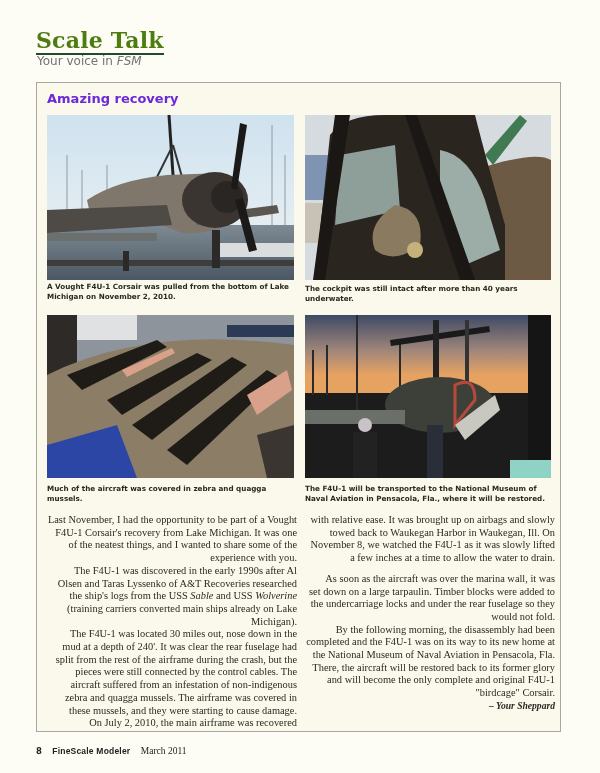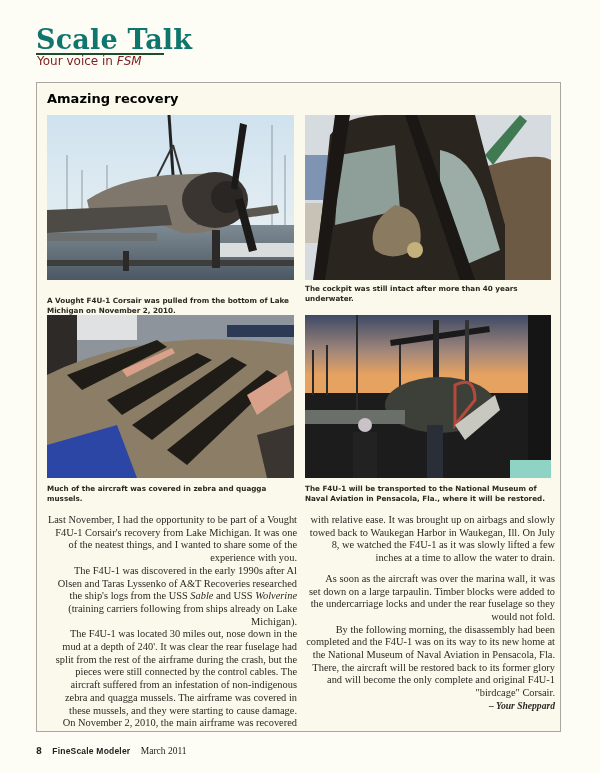--- a/index.html
+++ b/index.html
@@ -6,41 +6,41 @@
     body {
       width: 600px; height: 773px; overflow: hidden;
       background: #fdfcf5;
       position: relative;
       font-family: "Liberation Serif", serif;
       color: #1e1e1a;
     }
     .section-title {
       position: absolute; left: 36px; top: 28px;
       font-family: "DejaVu Serif", serif; font-weight: bold;
-      font-size: 27px; letter-spacing: 0.2px;
-      color: #0f766e;
+      font-size: 22px; letter-spacing: 0.2px;
+      color: #4d7c0f;
       border-bottom: 2px solid #1f4d2b;
       line-height: 24px; padding-bottom: 1px;
       width: 128px; white-space: nowrap;
     }
     .section-sub {
       position: absolute; left: 37px; top: 54px;
-      font-family: "DejaVu Sans", sans-serif; font-size: 12px; color: #7f1d1d;
+      font-family: "DejaVu Sans", sans-serif; font-size: 12px; color: #737373;
     }
     .section-sub em { font-style: italic; }
     .frame {
       position: absolute; left: 36px; top: 82px; width: 525px; height: 650px;
       border: 1.5px solid #a8a8a0;
       background: #fbf9ec;
       box-sizing: border-box;
     }
     .article-heading {
       position: absolute; left: 47px; top: 91px;
       font-family: "DejaVu Sans", sans-serif; font-weight: bold; font-size: 13px;
-      color: #000000;
+      color: #6d28d9;
     }
     .photo {
       position: absolute; overflow: hidden;
     }
     .caption {
       position: absolute;
       font-family: "DejaVu Sans", sans-serif; font-size: 7.2px; font-weight: bold;
       line-height: 10px; color: #2a2a22;
     }
     .col {
@@ -101,21 +101,21 @@
     <path d="M0 95 L120 90 L125 110 L0 118 Z" fill="#4e4a45"></path>
     <path d="M150 100 L230 90 L232 98 L150 110 Z" fill="#5b564f"></path>
     <ellipse cx="168" cy="85" rx="33" ry="28" fill="#3a3530"></ellipse>
     <ellipse cx="180" cy="82" rx="16" ry="16" fill="#2a2623"></ellipse>
     <path d="M193 8 L200 10 L190 75 L184 73 Z" fill="#1c1a18"></path>
     <path d="M188 85 L196 83 L210 135 L202 137 Z" fill="#1c1a18"></path>
     <rect x="165" y="115" width="8" height="38" fill="#2c2a28"></rect>
     <rect x="76" y="136" width="6" height="20" fill="#2c2a28"></rect>
   </svg>
 </div>
-<div class="caption" style="left:47px; top:296px; width:250px;">A Vought F4U-1 Corsair was pulled from the bottom of Lake Michigan on November 2, 2010.</div>
+<div class="caption" style="left:47px; top:282px; width:250px;">A Vought F4U-1 Corsair was pulled from the bottom of Lake Michigan on November 2, 2010.</div>
 
 <div class="photo" style="left:305px; top:115px; width:246px; height:165px;">
   <svg width="246" height="165" viewBox="0 0 246 165">
     <rect width="246" height="165" fill="#d6dbe0"></rect>
     <rect x="0" y="40" width="40" height="45" fill="#7f93b3"></rect>
     <rect x="0" y="88" width="40" height="40" fill="#c7c2b5"></rect>
     <path d="M180 40 L215 0 L222 6 L188 50 Z" fill="#3f7a52"></path>
     <path d="M170 55 Q230 35 246 45 L246 165 L150 165 Z" fill="#6c5a45"></path>
     <path d="M10 165 L25 20 Q40 0 80 0 L170 0 Q180 40 200 110 L200 165 Z" fill="#2b2520"></path>
     <path d="M35 40 L90 30 L95 95 L30 110 Z" fill="#9fb5ae" opacity="0.85"></path>
@@ -179,27 +179,27 @@
     <circle cx="60" cy="110" r="7" fill="#c9c2c8"></circle>
     <rect x="48" y="117" width="24" height="46" fill="#222"></rect>
     <rect x="122" y="110" width="16" height="53" fill="#2a2e38"></rect>
     <rect x="205" y="145" width="41" height="18" fill="#8fd3c5"></rect>
   </svg>
 </div>
 <div class="caption" style="left:305px; top:484px; width:250px;">The F4U-1 will be transported to the National Museum of Naval Aviation in Pensacola, Fla., where it will be restored.</div>
 
 <div class="col" style="left:47px;">
   <p>Last November, I had the opportunity to be part of a Vought F4U-1 Corsair's recovery from Lake Michigan. It was one of the neatest things, and I wanted to share some of the experience with you.</p>
-  <p class="indent"><span>The F4U-1 was discovered in the early 1990s after Al Olsen and Taras Lyssenko of A&amp;T Recoveries researched the ship's logs from the USS </span><em>Sable</em><span> and USS </span><em>Wolverine</em><span> (training carriers following from ships already on Lake Michigan).</span></p>
+  <p class="indent"><span>The F4U-1 was discovered in the early 1990s after Al Olsen and Taras Lyssenko of A&amp;T Recoveries researched the ship's logs from the USS </span><em>Sable</em><span> and USS </span><em>Wolverine</em><span> (training carriers converted main ships already on Lake Michigan).</span></p>
   <p class="indent">The F4U-1 was located 30 miles out, nose down in the mud at a depth of 240'. It was clear the rear fuselage had split from the rest of the airframe during the crash, but the pieces were still connected by the control cables. The aircraft suffered from an infestation of non-indigenous zebra and quagga mussels. The airframe was covered in these mussels, and they were starting to cause damage.</p>
-  <p class="indent">On November 2, 2010, the main airframe was recovered</p>
+  <p class="indent">On July 2, 2010, the main airframe was recovered</p>
 </div>
 
 <div class="col" style="left:305px; top:514px;">
-  <p>with relative ease. It was brought up on airbags and slowly towed back to Waukegan Harbor in Waukegan, Ill. On July 8, we watched the F4U-1 as it was slowly lifted a few inches at a time to allow the water to drain.</p>
+  <p>with relative ease. It was brought up on airbags and slowly towed back to Waukegan Harbor in Waukegan, Ill. On November 8, we watched the F4U-1 as it was slowly lifted a few inches at a time to allow the water to drain.</p>
     <p class="indent" style="margin-top: 8px;">As soon as the aircraft was over the marina wall, it was set down on a large tarpaulin. Timber blocks were added to the undercarriage locks and under the rear fuselage so they would not fold.</p>
   <p class="indent">By the following morning, the disassembly had been completed and the F4U-1 was on its way to its new home at the  National Museum of Naval Aviation in Pensacola, Fla. There, the aircraft will be restored back to its former glory and will become the only complete and original F4U-1 "birdcage" Corsair.</p>
   <p class="byline">– Your Sheppard</p>
 </div>
 
 <div class="footer">
   <span class="pg">8</span>
   <span class="mag">FineScale Modeler</span>
   <span class="date">March 2011</span>
 </div>

